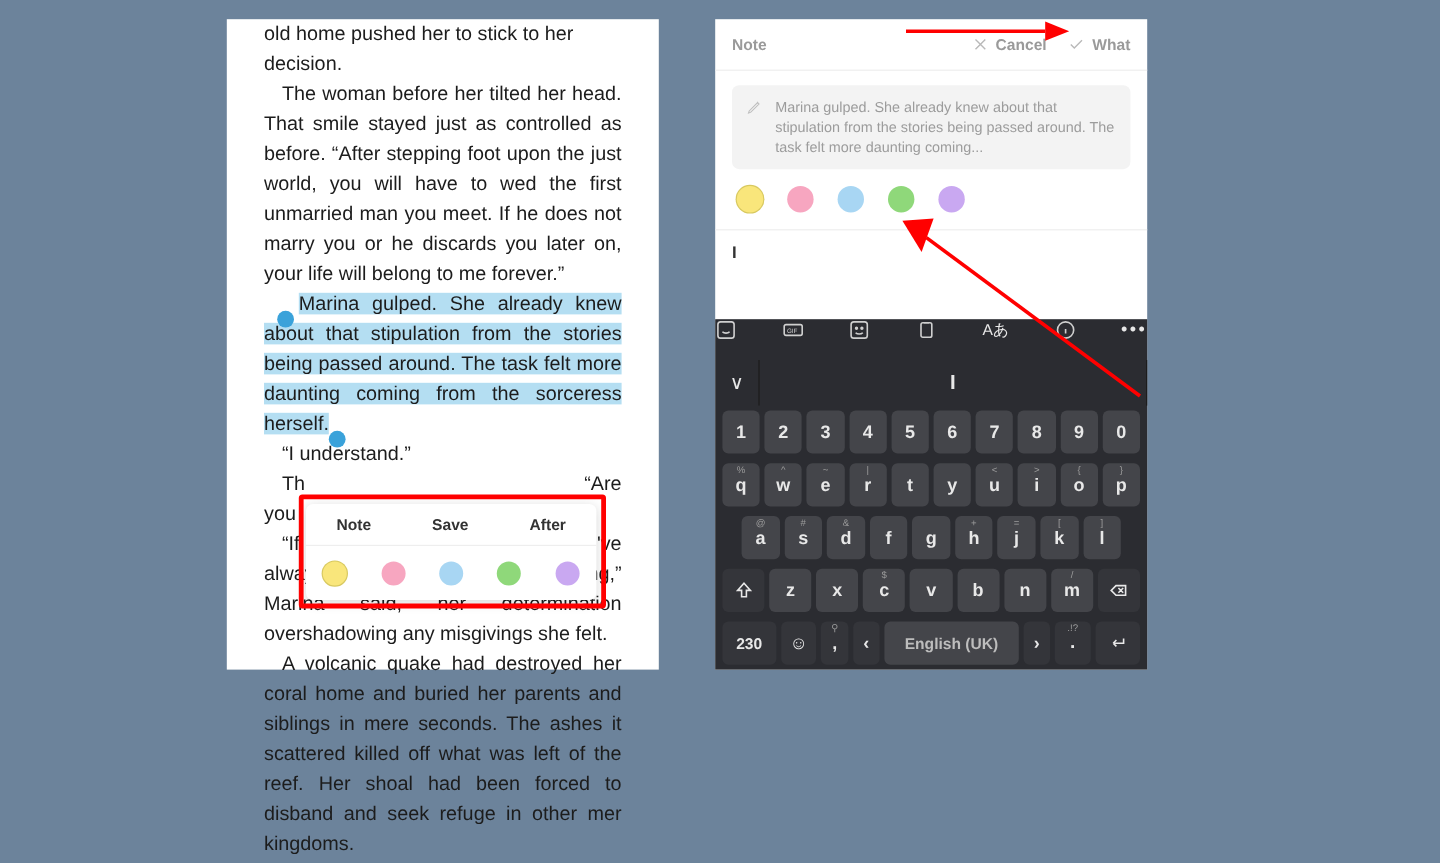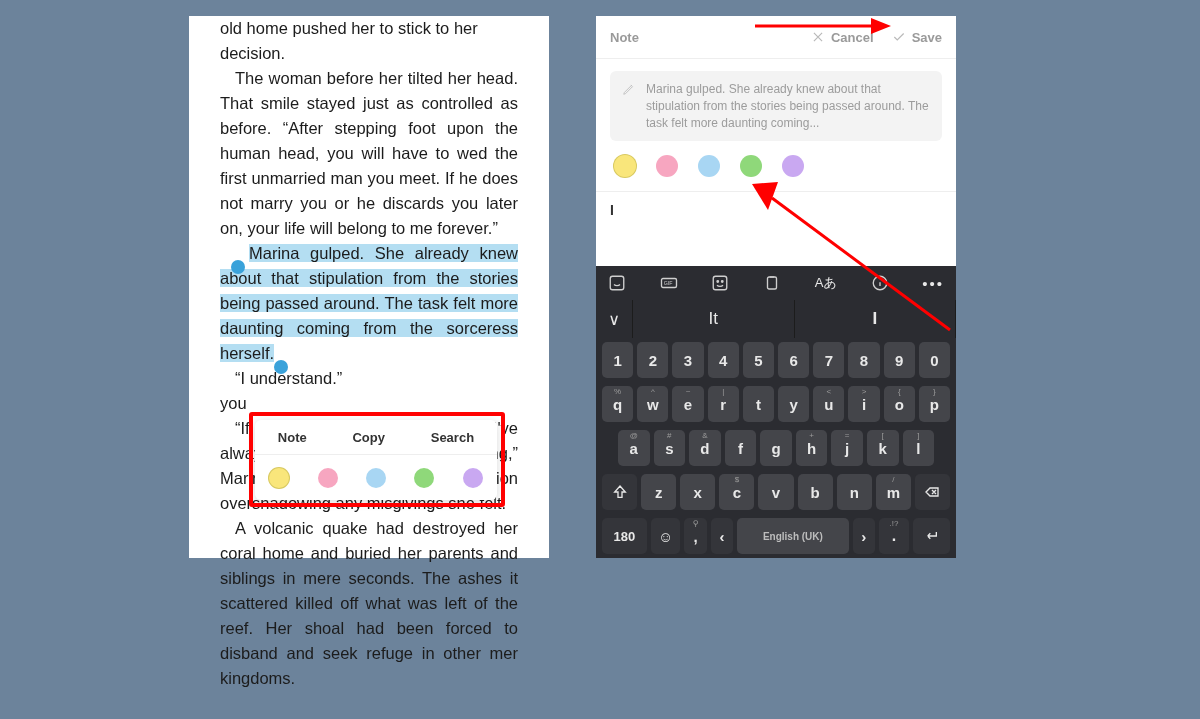--- a/index.html
+++ b/index.html
@@ -25,21 +25,21 @@
   .hicon{width:14px;height:14px;stroke:#b9b9b9;stroke-width:2;fill:none}
   .quote-card{margin:12px 14px 0 14px;background:#f3f3f3;border-radius:6px;padding:10px 12px;display:flex;gap:10px;font-size:12px;color:#9c9c9c;line-height:1.4}
   .pencil{width:14px;height:14px;stroke:#bdbdbd;fill:none;flex:none;margin-top:1px}
   .color-row{display:flex;gap:20px;padding:14px 18px;border-bottom:1px solid #eee}
   .cdot{width:22px;height:22px;border-radius:50%}
   .yellow{background:#f9e67b;box-shadow:0 0 0 1px #d8c960} .pink{background:#f7a6c0} .blue{background:#a8d6f3} .green{background:#8fd87a} .purple{background:#c9a8f1}
   .note-area{padding:10px 14px;font-size:14px;color:#333;font-weight:700}
 
   
   .kb{position:absolute;left:0;right:0;bottom:0;background:#2b2c31;color:#e8e8e8;font-size:15px}
-  .kb-top{display:flex;align-items:center;justify-content:space-between;height:34px;padding:0 12px}
+  .kb-top{display:flex;align-items:flex-start;justify-content:space-between;height:34px;padding:0 0}
   .kb-icn{width:18px;height:18px;stroke:#cfcfcf;fill:none;stroke-width:1.8}
   .sugg{display:flex;height:38px}
   .sugg>div{flex:1;display:flex;align-items:center;justify-content:center;font-size:17px;border-right:1px solid #1c1c1c}
   .sugg>div:first-child{flex:0 0 36px;font-size:16px}
   .krow{display:flex;gap:4px;padding:4px 6px}
   .key{flex:1;background:#44454a;border-radius:5px;display:flex;flex-direction:column;align-items:center;justify-content:center;height:36px;position:relative;font-weight:600}
   .key .alt{position:absolute;top:1px;font-size:8px;color:#9c9c9c;font-weight:400}
   .key.dark{background:#34353a}
   .krow.mid{padding-left:22px;padding-right:22px}
   .space{flex:3}
@@ -49,40 +49,44 @@
   .arrow line{stroke:#f00;stroke-width:3}
   .arrow polygon{fill:#f00}
 </style>
 </head>
 <body>
 
 <div class="phone left">
   <div class="reader">
     <div style="text-align:justify">old home pushed her to stick to her</div>
     <div>decision.</div>
-    <div class="indent">The woman before her tilted her head. That smile stayed just as controlled as before. “After stepping foot upon the human head, you will have to wed the first unmarried man you meet. If he does not marry you or he discards you later on, your life will belong to me forever.”</div>
+    <div class="indent">The woman before her tilted her head. That smile stayed just as controlled as before. “After stepping foot upon the just world, you will have to wed the first unmarried man you meet. If he does not marry you or he discards you later on, your life will belong to me forever.”</div>
     <div style="text-indent:15px">
       <span class="handle" style="position:relative;top:12px;left:-4px"></span><span class="hl">Marina gulped. She already knew about that stipulation from the stories being passed around. The task felt more daunting coming from the sorceress herself.</span><span class="handle" style="position:relative;top:12px"></span>
     </div>
     <div class="indent">“I understand.”</div>
+    <div class="indent" style="display:flex;justify-content:space-between">
+        <span>Th</span>
+        <span>“Are</span>
+      </div>
     <div>you </div>
     <div class="indent" style="display:flex;justify-content:space-between">
         <span>“If </span>
         <span>t I've</span>
       </div>
     <div>always wanted, I will do anything,” Marina said, her determination overshadowing any misgivings she felt.</div>
     <div class="indent">A volcanic quake had destroyed her coral home and buried her parents and siblings in mere seconds. The ashes it scattered killed off what was left of the reef. Her shoal had been forced to disband and seek refuge in other mer kingdoms.</div>
   </div>
 </div>
 
 <div class="popup">
   <div class="popup-row1">
     <span>Note</span>
-    <span>Copy</span>
-    <span>Search</span>
+    <span>Save</span>
+    <span>After</span>
   </div>
   <div class="popup-row2">
     <span class="dot yellow"></span>
     <span class="dot pink"></span>
     <span class="dot blue"></span>
     <span class="dot green"></span>
     <span class="dot purple"></span>
   </div>
 </div>
 <div class="annot" style="left:249px;top:412px;width:248px;height:87px"></div>
@@ -94,21 +98,21 @@
       <span class="hbtn">
         <svg class="hicon" viewBox="0 0 24 24">
             <path d="M5 5l14 14M19 5L5 19"></path>
           </svg>
         <span>Cancel</span>
       </span>
       <span class="hbtn">
         <svg class="hicon" viewBox="0 0 24 24">
             <path d="M4 12l5 5L20 6"></path>
           </svg>
-        <span>Save</span>
+        <span>What</span>
       </span>
     </div>
   </div>
   <div style="height:1px;background:#eee"></div>
 
   <div class="quote-card">
     <svg class="pencil" viewBox="0 0 24 24">
         <path d="M3 21l3-1 12-12-2-2L4 18l-1 3zM15 5l2 2" stroke-width="1.5"></path>
       </svg>
     <span>Marina gulped. She already knew about that stipulation from the stories being passed around. The task felt more daunting coming...</span>
@@ -146,21 +150,20 @@
         </svg>
       <span style="font-size:13px">Aあ</span>
       <svg class="kb-icn" viewBox="0 0 24 24">
           <circle cx="12" cy="12" r="9"></circle>
           <path d="M12 8v0M12 11v5"></path>
         </svg>
       <span style="letter-spacing:2px">•••</span>
     </div>
     <div class="sugg">
       <div>∨</div>
-      <div>It</div>
       <div style="font-weight:700">I</div>
     </div>
     <div class="krow" id="krow-num">
         <div class="key">1</div>
         <div class="key">2</div>
         <div class="key">3</div>
         <div class="key">4</div>
         <div class="key">5</div>
         <div class="key">6</div>
         <div class="key">7</div>
@@ -198,25 +201,25 @@
           </svg>
         </div>
       <div id="krow-3-inner" style="display:contents"><div class="key">z</div><div class="key">x</div><div class="key"><span class="alt">$</span>c</div><div class="key">v</div><div class="key">b</div><div class="key">n</div><div class="key"><span class="alt">/</span>m</div></div>
       <div class="key dark">
           <svg width="18" height="16" viewBox="0 0 24 24" stroke="#e8e8e8" fill="none" stroke-width="2">
             <path d="M21 6H9l-6 6 6 6h12V6zM12 9l6 6M18 9l-6 6"></path>
           </svg>
         </div>
     </div>
     <div class="krow">
-      <div class="key dark" style="flex:1.2;font-size:13px">180</div>
+      <div class="key dark" style="flex:1.2;font-size:13px">230</div>
       <div class="key dark" style="flex:0.8">☺</div>
       <div class="key dark" style="flex:0.6"><span class="alt">⚲</span>,</div>
       <div class="key dark" style="flex:0.6">‹</div>
-      <div class="key space" style="font-size:10px;color:#bdbdbd">English (UK)</div>
+      <div class="key space" style="font-size:13px;color:#bdbdbd">English (UK)</div>
       <div class="key dark" style="flex:0.6">›</div>
       <div class="key dark" style="flex:0.8;font-size:16px"><span class="alt">.!?</span>.</div>
       <div class="key dark" style="flex:1">
           <svg width="18" height="16" viewBox="0 0 24 24" stroke="#e8e8e8" fill="none" stroke-width="2">
             <path d="M20 6v6H7m0 0l4-4m-4 4l4 4"></path>
           </svg>
         </div>
     </div>
   </div>
 </div>

